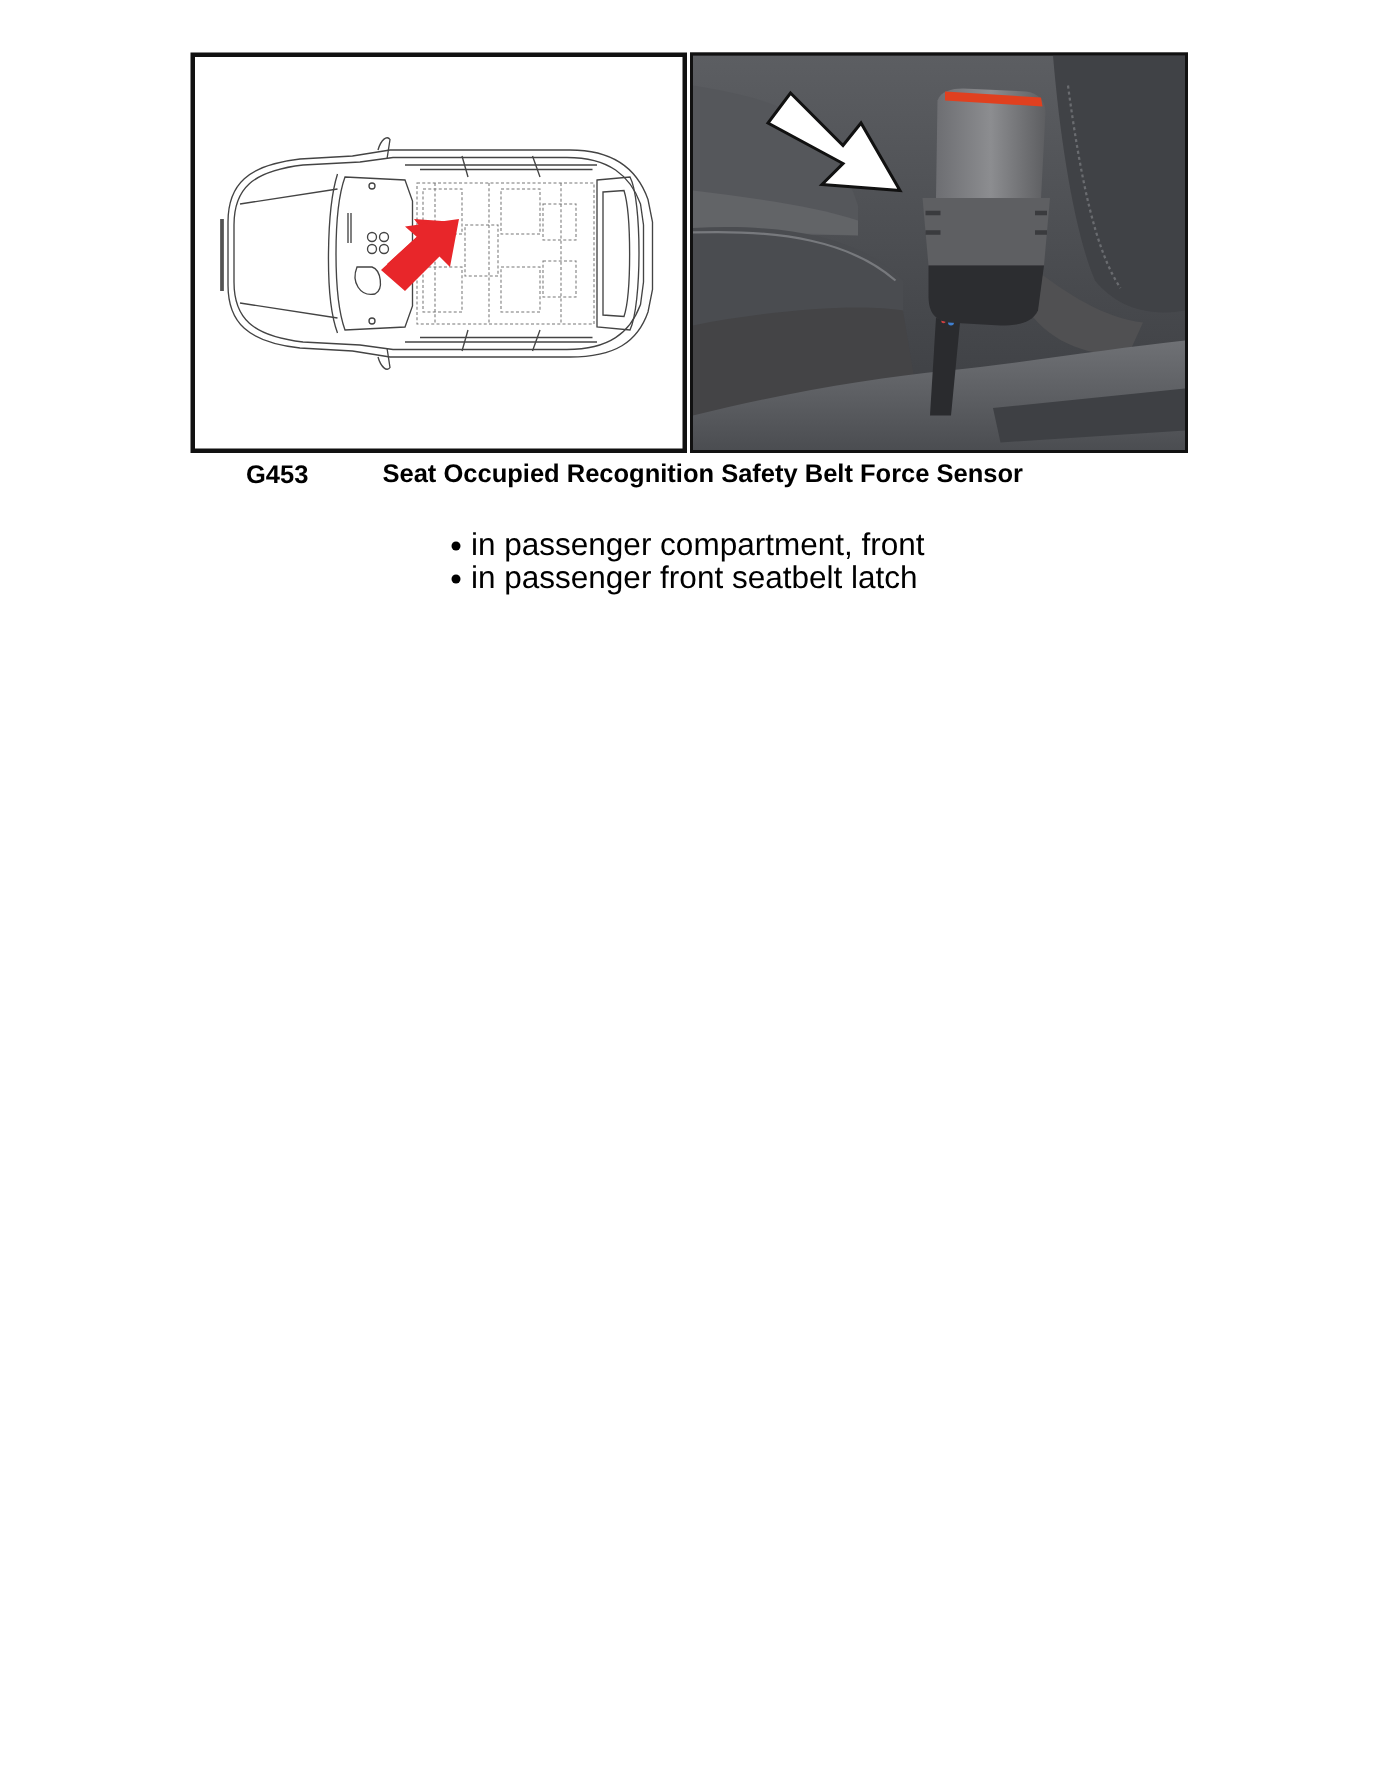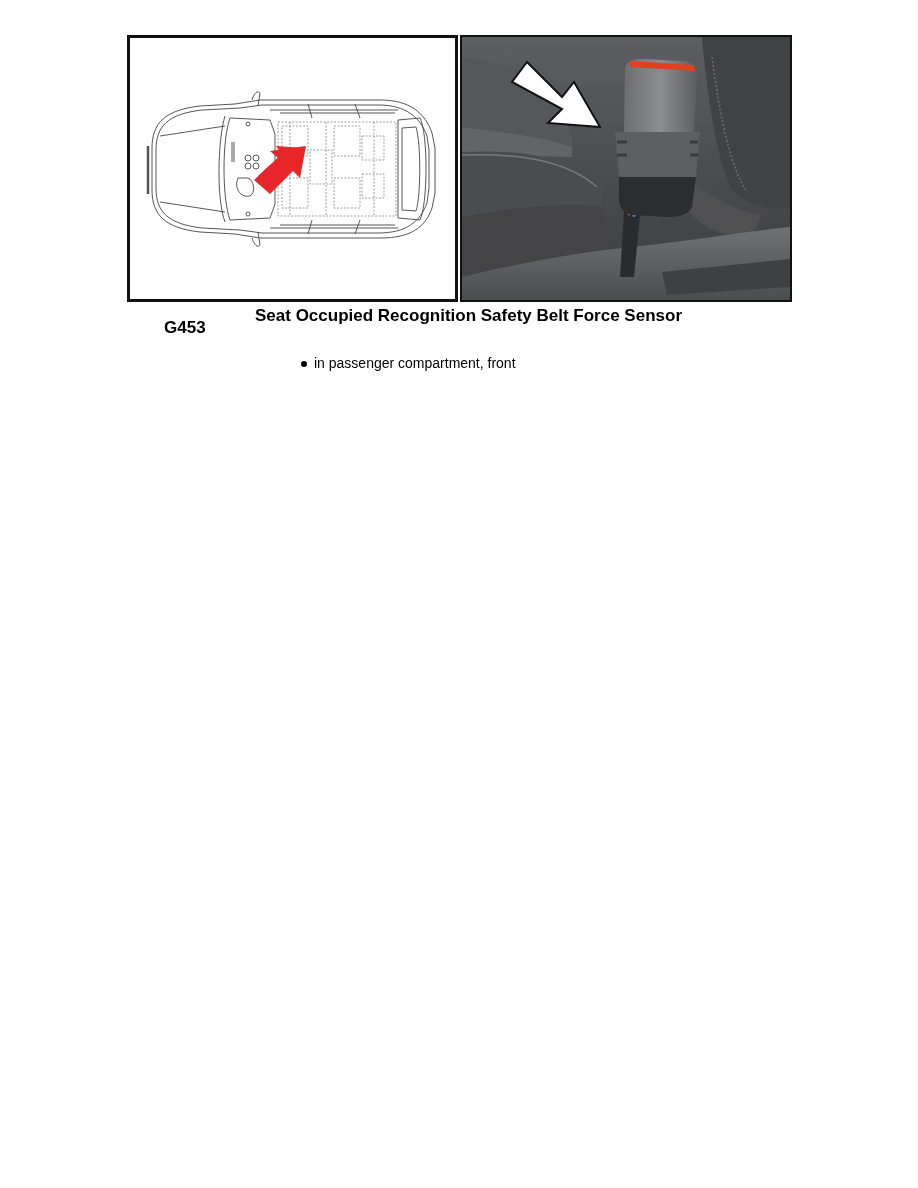--- a/index.html
+++ b/index.html
@@ -50,35 +50,35 @@
       position: absolute;
       top: 306px;
       left: 164px;
       font-weight: bold;
       font-size: 17px;
       white-space: nowrap;
     }
     .caption .code {
       position: absolute;
       left: 0;
-      top: 12px;
+      top: 1px;
     }
     .caption .title {
       position: absolute;
       left: 91px;
       top: 0;
     }
     .bullets {
       position: absolute;
       left: 300px;
       top: 353px;
       margin: 0;
       padding: 0;
       list-style: none;
-      font-size: 14px;
+      font-size: 21px;
       line-height: 21.5px;
       width: 430px;
     }
     .bullets li {
       position: relative;
       padding-left: 14px;
     }
     .bullets li .bullet-dot {
       position: absolute;
       left: 1px;
@@ -209,13 +209,17 @@
 <div class="caption">
   <span class="code">G453</span>
   <span class="title">Seat Occupied Recognition Safety Belt Force Sensor</span>
 </div>
 
 <ul class="bullets">
   <li>
     <span class="bullet-dot"></span>
     <span>in passenger compartment, front</span>
   </li>
+  <li>
+    <span class="bullet-dot"></span>
+    <span>in passenger front seatbelt latch</span>
+  </li>
 </ul>
 
 </body></html>

